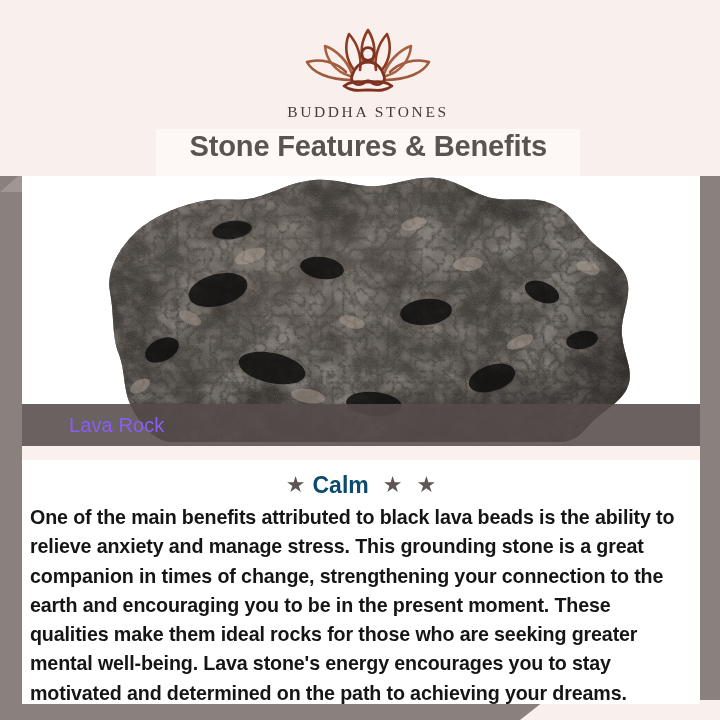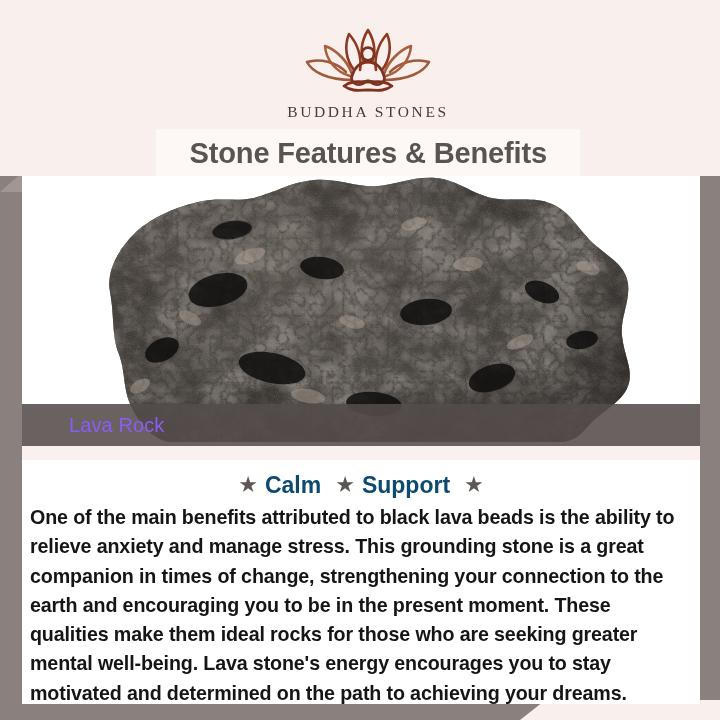--- a/index.html
+++ b/index.html
@@ -57,21 +57,21 @@
   #brand-name {
     margin-top:7px;
     font-family:"Liberation Serif", serif;
     font-size:15.5px; letter-spacing:2.6px; font-weight:400;
     color:#4b3b36;
   }
 
   #title-banner {
     position:absolute; left:148px; top:129px; width:424px; height:48px;
     background:#fdf8f6;
-    display:flex; align-items:center; justify-content:center;
+    display:flex; align-items:flex-start; justify-content:center;
   }
   #title-text {
     font-family:"Liberation Sans Narrow","Liberation Sans", sans-serif;
     font-size:30px; font-weight:700; color:#595351;
     letter-spacing:-0.2px; white-space:nowrap;
     transform:scaleX(0.97); transform-origin:center;
   }
 
   
   #photo {
@@ -267,21 +267,20 @@
 
   <div id="pink-strip"></div>
 
   <div id="benefits">
     <div class="benefit">
       <span class="benefit-star">★</span>
       <span class="benefit-label">Calm</span>
     </div>
     <div class="benefit">
       <span class="benefit-star">★</span>
-      <span class="benefit-label">Support</span>
     </div>
     <div class="benefit">
       <span class="benefit-star">★</span>
     </div>
   </div>
 
   <p id="body-copy">One of the main benefits attributed to black lava beads is the ability to relieve anxiety and manage stress. This grounding stone is a great companion in times of change, strengthening your connection to the earth and encouraging you to be in the present moment. These qualities make them ideal rocks for those who are seeking greater mental well-being. Lava stone's energy encourages you to stay motivated and determined on the path to achieving your dreams.</p>
 
 </div>
 

